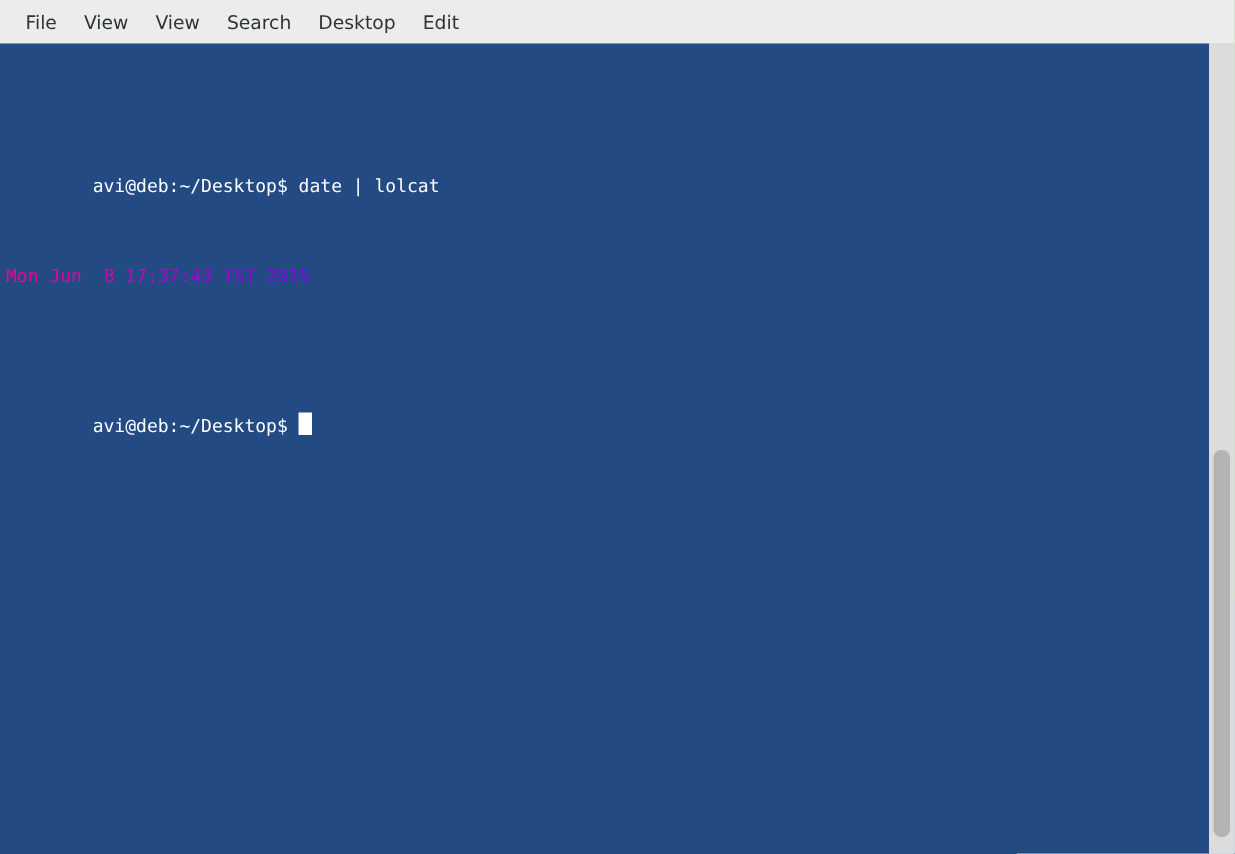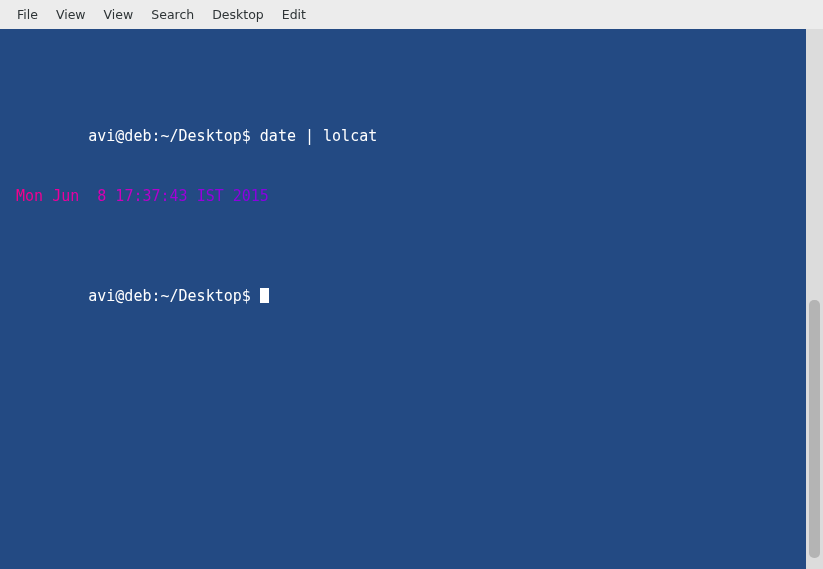--- a/index.html
+++ b/index.html
@@ -52,23 +52,23 @@
     top: 29px;
     width: 806px;
     height: 540px;
     background: #234a83;
     overflow: hidden;
   }
   #screen {
     position: absolute;
     left: 0;
     top: 0;
-    padding: 16px;
+    padding: 4px;
     font-family: "DejaVu Sans Mono", monospace;
-    font-size: 15px;
+    font-size: 12px;
     line-height: 20px;
     white-space: pre;
     color: #ffffff;
   }
   .line {
     height: 20px;
     white-space: pre;
   }
   .line:first-child { margin-top: 1px; }
   .cursor {

